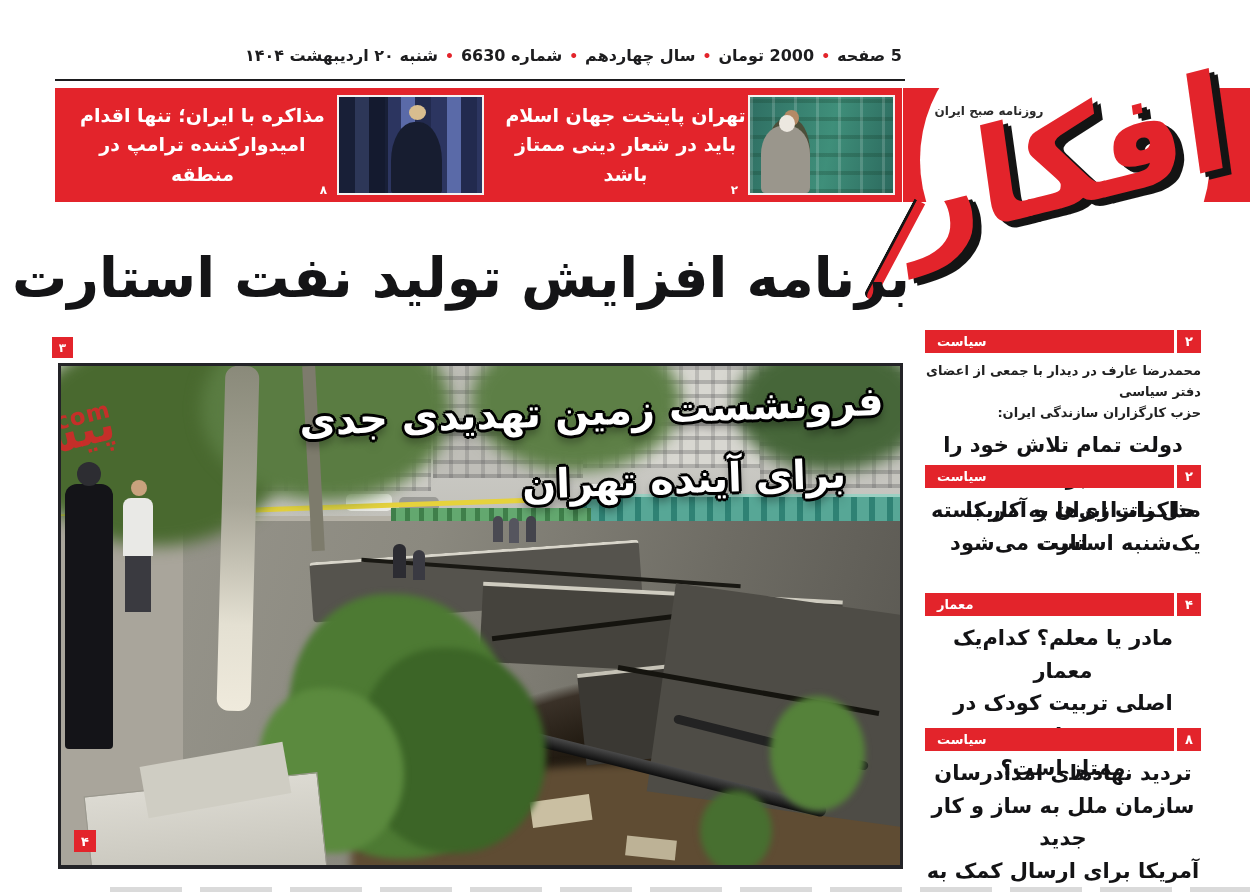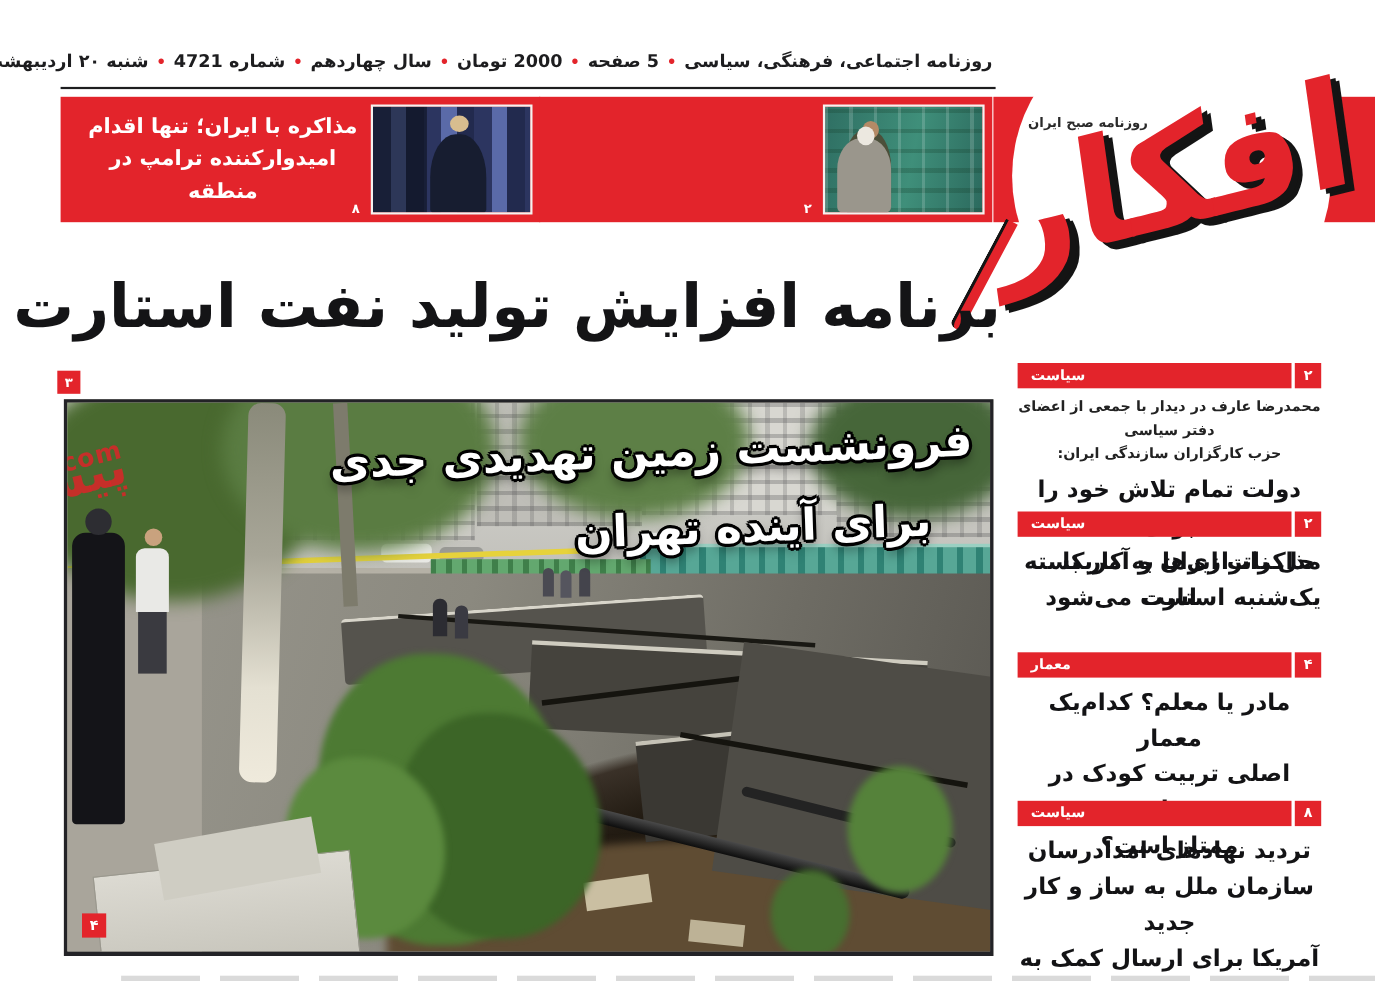--- a/index.html
+++ b/index.html
@@ -146,40 +146,39 @@
 
   
   .sec { position:absolute; left:925px; width:276px; }
   .sec-1 { top:330px; } .sec-2 { top:465px; } .sec-3 { top:593px; } .sec-4 { top:728px; }
   .sec-bar { display:flex; gap:3px; height:23px; }
   .sec-num { flex:none; width:24px; background:#e3242b; color:#fff; display:flex; align-items:center;
              justify-content:center; font-size:13px; font-weight:bold; }
   .sec-label { flex:1; background:#e3242b; color:#fff; font-size:13px; font-weight:bold;
                display:flex; align-items:center; justify-content:flex-end; padding:0 12px; }
   .sec-kicker { margin-top:8px; font-size:13px; font-weight:bold; color:#222; line-height:1.6;
-                text-align:center; white-space:pre-line; }
+                text-align:right; white-space:pre-line; }
   .sec-headline { margin-top:6px; font-size:21px; font-weight:900; color:#131315; line-height:1.55;
                   text-align:center; white-space:pre-line; }
   .sec-2 .sec-kicker, .sec-2 .sec-headline { text-align:right; }
 
   
   .cutoff { position:absolute; bottom:0; left:110px; right:0; height:5px;
             background:repeating-linear-gradient(90deg,#dadada 0 72px, transparent 72px 90px); }
 </style>
 </head>
 <body>
 
 <div class="page">
 
   <div class="topbar">
-    <span class="tseg">روزنامه اجتماعی، فرهنگی، سیاسی</span>
     <span class="tseg">5 صفحه</span>
     <span class="tseg">2000 تومان</span>
     <span class="tseg">سال چهاردهم</span>
-    <span class="tseg">شماره 4721</span>
+    <span class="tseg">شماره 6630</span>
     <span class="tseg">شنبه ۲۰ اردیبهشت ۱۴۰۴</span>
   </div>
   <div class="rule"></div>
 
   <div class="mast-band"></div>
   <div class="mast-circle"></div>
   <div class="logo-tail"></div>
   <div class="mast-tagline">روزنامه صبح ایران</div>
   <div class="mast-logo">افکار</div>
 
@@ -194,20 +193,22 @@
     <div class="promo-num">۸</div>
   </div>
 
   <div class="promo promo-b">
     <div class="promo-photo ph-b">
       <div class="fig-b-left"></div>
       <div class="fig-b-lhead"></div>
       <div class="fig-b-right"></div>
       <div class="fig-b-beard"></div>
     </div>
+    <div class="promo-text">تهران پایتخت جهان اسلام
+باید در شعار دینی ممتاز باشد</div>
     <div class="promo-num">۲</div>
   </div>
 
   <div class="lead-headline">برنامه افزایش تولید نفت استارت خورد</div>
   <div class="lead-num">۳</div>
 
   <div class="photo-frame">
     <div class="scene">
       <div class="sky"></div>
       <div class="bld b1"></div>

